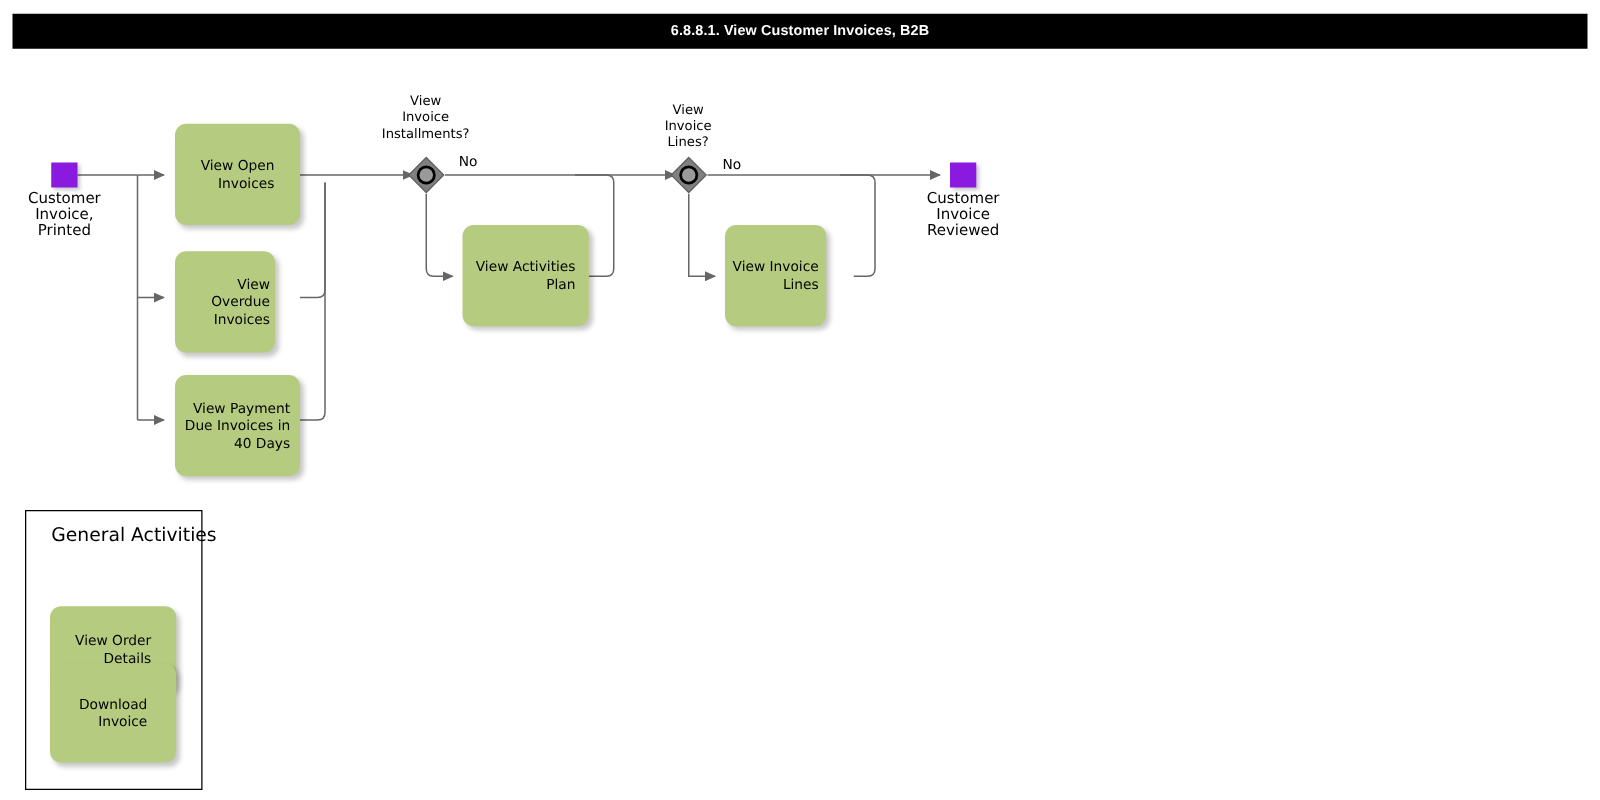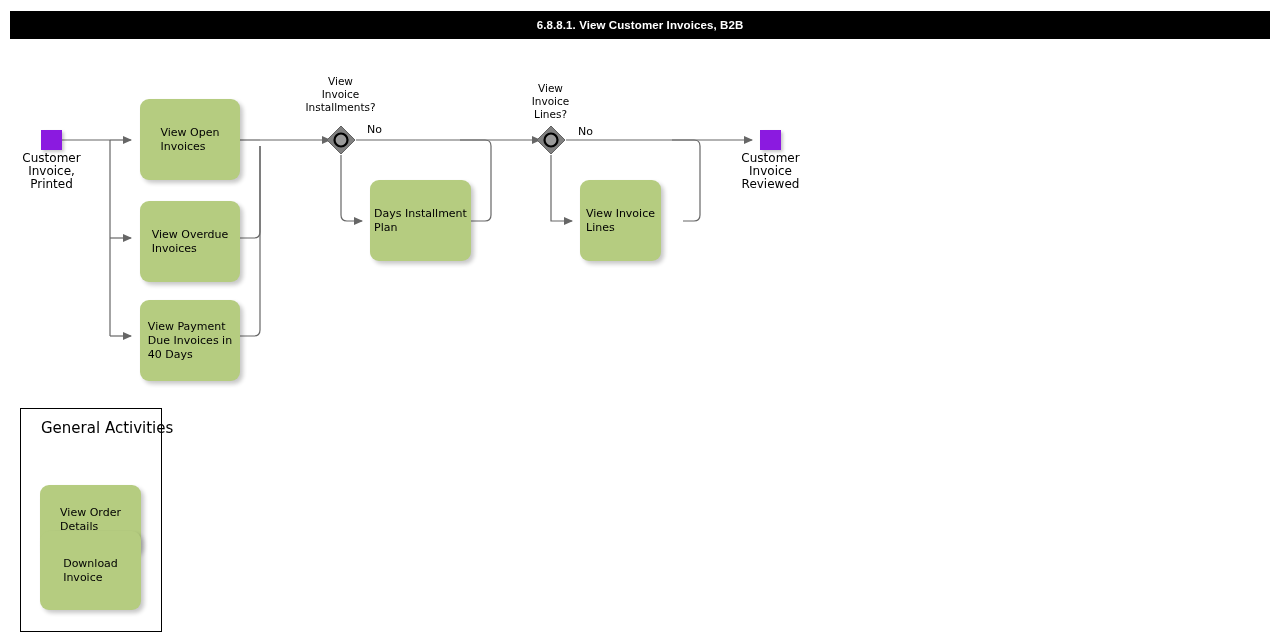--- a/index.html
+++ b/index.html
@@ -55,21 +55,21 @@
 
   
   .task {
     position: absolute;
     background: #b5cc80;
     border-radius: 9px;
     box-shadow: 3px 3px 4px rgba(0,0,0,0.22);
     display: flex;
     align-items: center;
     justify-content: center;
-    text-align: left;
+    text-align: right;
     box-sizing: border-box;
   }
   .task .task-label {
     color: #000000;
     font-size: 11px;
     line-height: 14px;
     font-family: "DejaVu Sans", sans-serif;
     padding: 0 4px;
     white-space: pre-line;
   }
@@ -182,21 +182,21 @@
   <div class="event-square" style="left:41px; top:130px;"></div>
   <div class="event-label" style="left:0px; top:152px; width:103px;">Customer
 Invoice,
 Printed</div>
 
   <div class="task" style="left:140px; top:99px; width:100px; height:81px;">
     <span class="task-label">View Open
 Invoices</span>
   </div>
 
-  <div class="task" style="left:140px; top:201px; width:100px; height:81px;">
+  <div class="task" style="left:140px; top:201px; width:80px; height:81px;">
     <span class="task-label">View Overdue
 Invoices</span>
   </div>
 
   <div class="task" style="left:140px; top:300px; width:100px; height:81px;">
     <span class="task-label">View Payment
 Due Invoices in
 40 Days</span>
   </div>
 
@@ -205,21 +205,21 @@
 Installments?</div>
   <div class="gateway" style="left:326px; top:125px;">
     <svg width="30" height="30" viewBox="0 0 30 30">
       <polygon points="15,1 29,15 15,29 1,15" fill="#808080" stroke="#606060" stroke-width="1"></polygon>
       <circle cx="15" cy="15" r="6.5" fill="#9a9a9a" stroke="#000000" stroke-width="2.2"></circle>
     </svg>
   </div>
   <div class="flow-label" style="left:367px; top:123px;">No</div>
 
   <div class="task" style="left:370px; top:180px; width:101px; height:81px;">
-    <span class="task-label">Days Installment
+    <span class="task-label">View Activities
 Plan</span>
   </div>
 
   <div class="gateway-label" style="left:494px; top:82px; width:113px;">View
 Invoice
 Lines?</div>
   <div class="gateway" style="left:536px; top:125px;">
     <svg width="30" height="30" viewBox="0 0 30 30">
       <polygon points="15,1 29,15 15,29 1,15" fill="#808080" stroke="#606060" stroke-width="1"></polygon>
       <circle cx="15" cy="15" r="6.5" fill="#9a9a9a" stroke="#000000" stroke-width="2.2"></circle>

